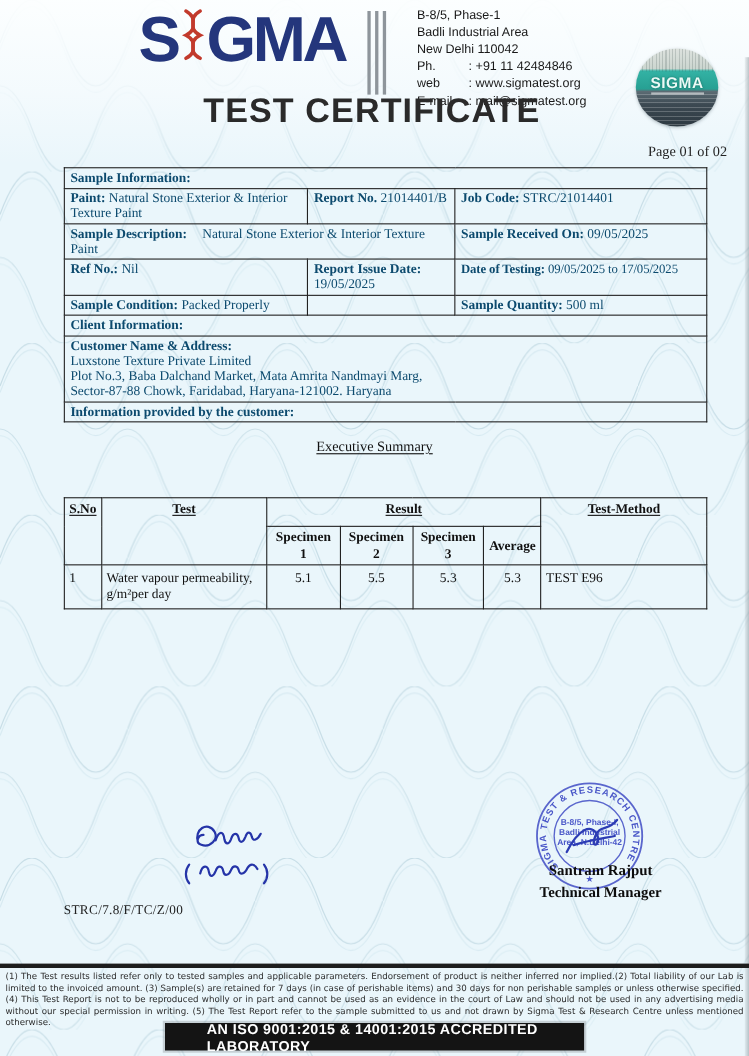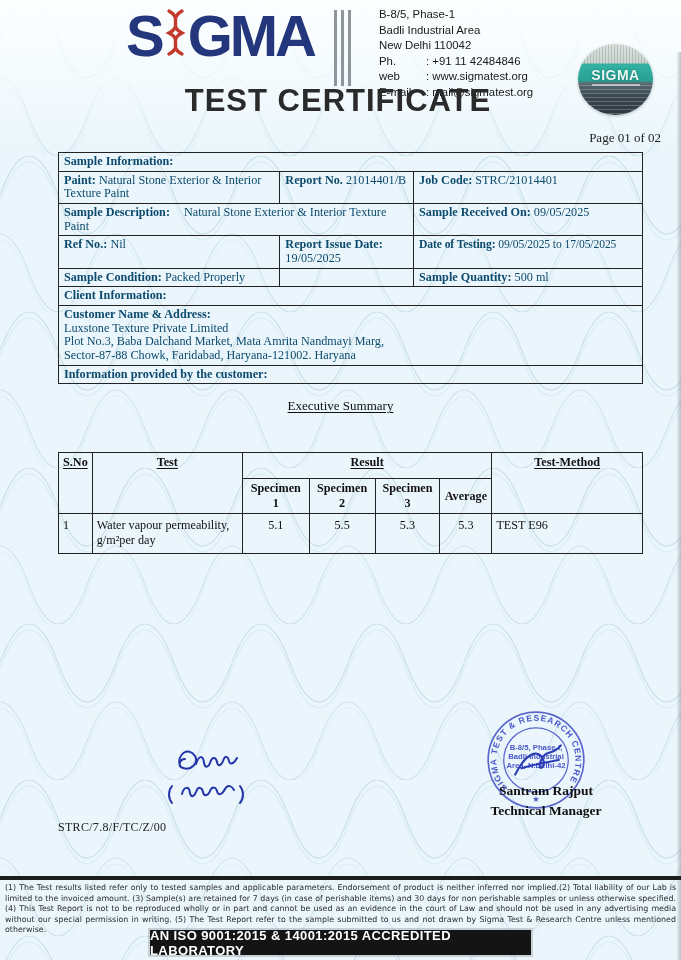--- a/index.html
+++ b/index.html
@@ -83,21 +83,21 @@
 
   
   .footer-rule { position:absolute; left:0; top:876px; width:681px; height:3.5px; background:#1d1d1d; }
   .disclaimer { position:absolute; left:5px; top:883px; width:671px;
     font-family:"DejaVu Sans", sans-serif; font-size:7.9px; line-height:10.6px;
     text-align:justify; color:#2c2c2c; }
   .iso-bar { position:absolute; left:150px; top:930px; width:381px; height:25px;
     background:#141414; color:#ffffff; font-family:"Liberation Sans", sans-serif;
     font-weight:bold; font-size:13px; letter-spacing:0.4px;
     display:flex; align-items:center; justify-content:center;
-    box-shadow:0 0 0 2px rgba(90,95,100,0.25); }
+    box-shadow:0 0 0 2px rgba(90,95,100,0.25);padding-left:38px; }
 </style>
 </head>
 <body>
 
 <svg class="waves-svg" width="681" height="960" aria-hidden="true">
   <defs>
     <pattern id="wv" width="116" height="156" patternUnits="userSpaceOnUse">
       <g fill="none" stroke="#bed7e1" stroke-width="1.1" opacity="0.8">
         <path d="M0,39 c19,-52 39,-52 58,0 c19,52 39,52 58,0"></path>
         <path d="M0,45 c19,-52 39,-52 58,0 c19,52 39,52 58,0" stroke="#d4e8f0"></path>

